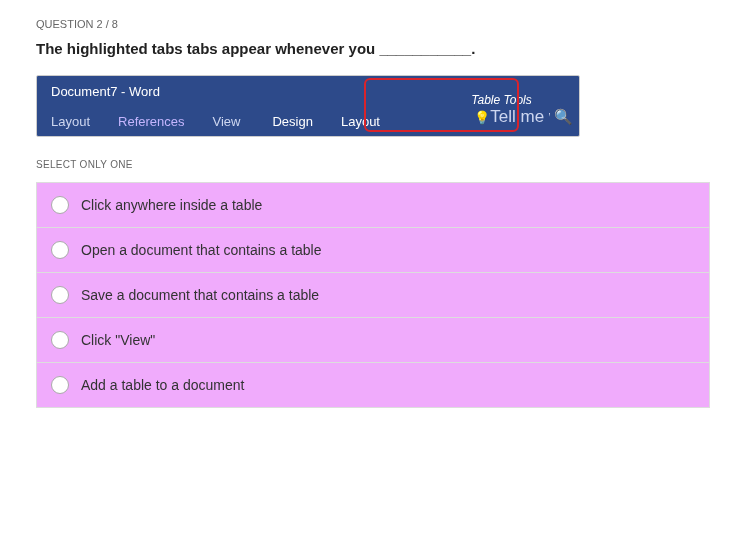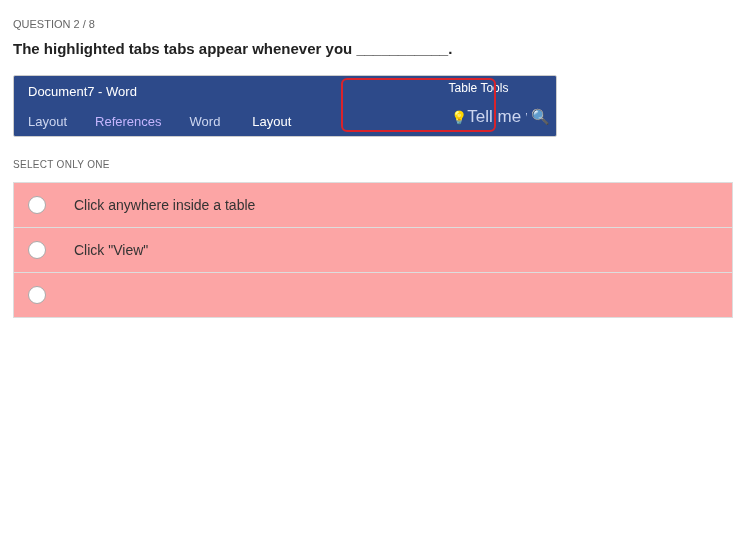--- a/index.html
+++ b/index.html
@@ -5,21 +5,21 @@
     * { box-sizing: border-box; margin: 0; padding: 0; }
     body {
       font-family: Arial, sans-serif;
       background: #fff;
       color: #333;
       width: 746px;
       min-height: 555px;
       font-size: 14px;
     }
     .page {
-      padding: 18px 13px;
+      padding: 18px 36px;
     }
     .question-number {
       font-size: 11px;
       color: #666;
       margin-bottom: 10px;
       text-transform: uppercase;
     }
     .question-text {
       font-size: 15px;
       font-weight: bold;
@@ -70,22 +70,22 @@
       flex-direction: column;
       gap: 0;
     }
     .option-item {
       display: flex;
       align-items: center;
       padding: 13px 14px;
       border: 1px solid #ddd;
       border-top: none;
       cursor: pointer;
-      gap: 28px;
-      background: #fca5a5;
+      gap: 12px;
+      background: #f0abfc;
     }
     .option-item:first-child {
       border-top: 1px solid #ddd;
     }
     .radio-circle {
       width: 18px;
       height: 18px;
       border-radius: 50%;
       border: 1.5px solid #aaa;
       flex-shrink: 0;
@@ -114,21 +114,23 @@
       padding: 8px 14px 0;
       display: flex;
       align-items: flex-end;
       padding-bottom: 0;
     }
     .table-tools-col {
       min-width: 155px;
       display: flex;
       flex-direction: column;
       align-items: center;
+      justify-content: flex-end;
       padding: 5px 10px 0;
+      font-style: italic;
     }
     .tabs-row {
       display: flex;
       background: #2d4a8a;
       align-items: flex-start;
     }
     .tt-tabs-row {
       display: flex;
     }
     .red-outline {
@@ -154,23 +156,24 @@
         <span style="color:#fff;font-size:13px;padding-bottom:8px;">Document7 - Word</span>
       </div>
       <div class="table-tools-col">
         <span style="color:#fff;font-size:12px;">Table Tools</span>
       </div>
     </div>
 
     <div class="tabs-row">
       <div class="ribbon-tab" style="color:#cdd6f0;">Layout</div>
       <div class="ribbon-tab" style="color:#c4b5fd;">References</div>
-      <div class="ribbon-tab" style="color:#cdd6f0;">Word</div>
+      <div class="ribbon-tab" style="color:#cdd6f0;">View</div>
 
       <div class="tt-tabs-row" style="position:relative; margin-left:4px;">
+        <div class="tab-highlighted">Design</div>
         <div class="tab-highlighted">Layout</div>
       </div>
 
       <div class="ribbon-right">
         <span class="lightbulb-icon">💡</span>
         <span class="tell-me-text" style="color:#cdd6f0;font-size:17px;">Tell me wh</span>
         <span style="color:#9ab;font-size:15px;margin-left:4px;">🔍</span>
       </div>
     </div>
 
@@ -181,20 +184,29 @@
   <div class="select-label">SELECT ONLY ONE</div>
 
   
   <div class="options-list">
     <div class="option-item">
       <div class="radio-circle"></div>
       <span class="option-text">Click anywhere inside a table</span>
     </div>
     <div class="option-item">
       <div class="radio-circle"></div>
+      <span class="option-text">Open a document that contains a table</span>
+    </div>
+    <div class="option-item">
+      <div class="radio-circle"></div>
+      <span class="option-text">Save a document that contains a table</span>
+    </div>
+    <div class="option-item">
+      <div class="radio-circle"></div>
       <span class="option-text">Click "View"</span>
     </div>
     <div class="option-item">
       <div class="radio-circle"></div>
+      <span class="option-text">Add a table to a document</span>
     </div>
   </div>
 
 </div>
 
 </body></html>

